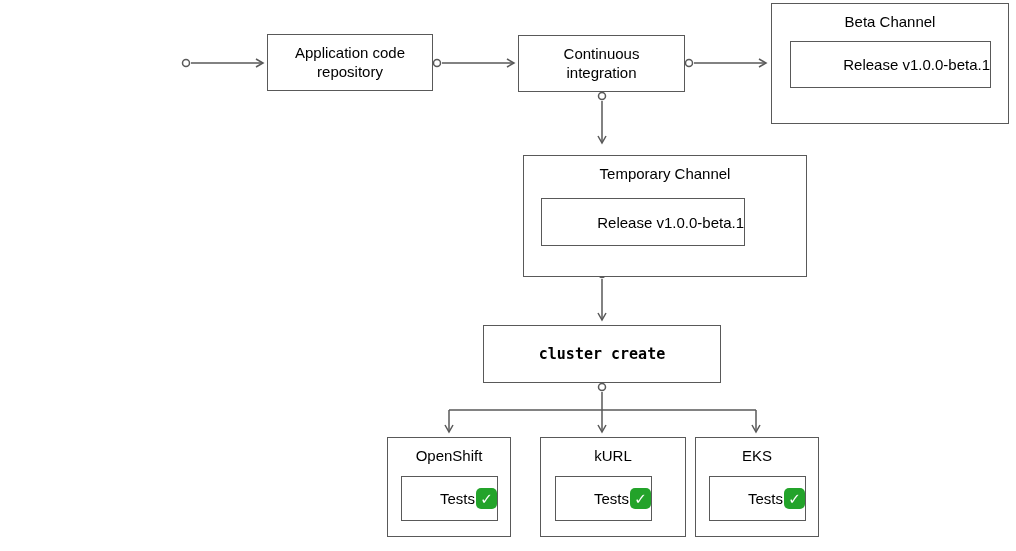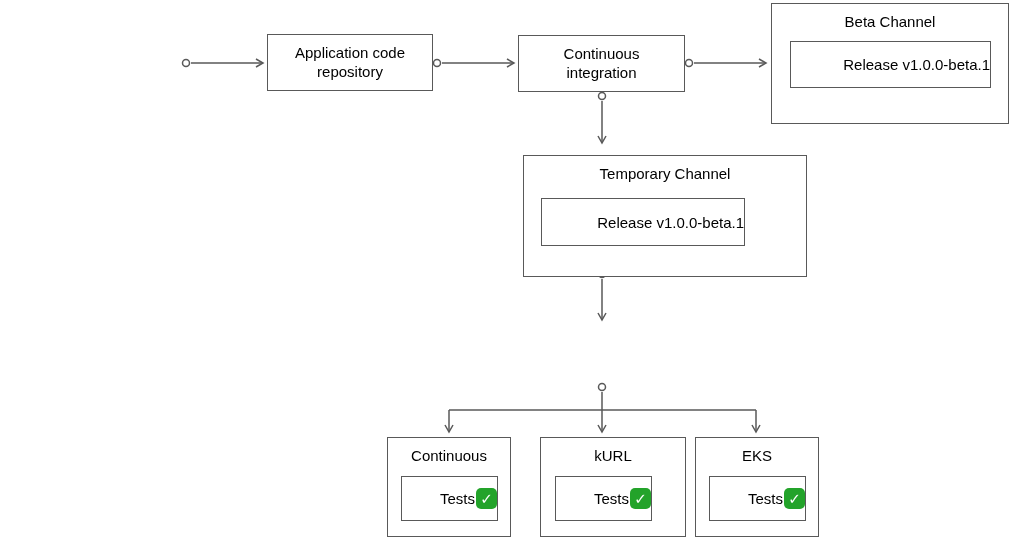--- a/index.html
+++ b/index.html
@@ -81,23 +81,26 @@
     </div>
   </div>
 
   <div class="node n-temp">
     <div class="group-title">Temporary Channel</div>
     <div class="inner-box">
       <span>Release v1.0.0-beta.1</span>
     </div>
   </div>
 
+  <div class="node center n-cluster">
+    <span class="mono">cluster create</span>
+  </div>
 
   <div class="node test-node t-openshift">
-    <div class="group-title">Continuous</div>
+    <div class="group-title">OpenShift</div>
     <div class="inner-box">
       <span>Tests</span>
       <span class="check">✓</span>
     </div>
   </div>
 
   <div class="node test-node t-kurl">
     <div class="group-title">kURL</div>
     <div class="inner-box">
       <span>Tests</span>

